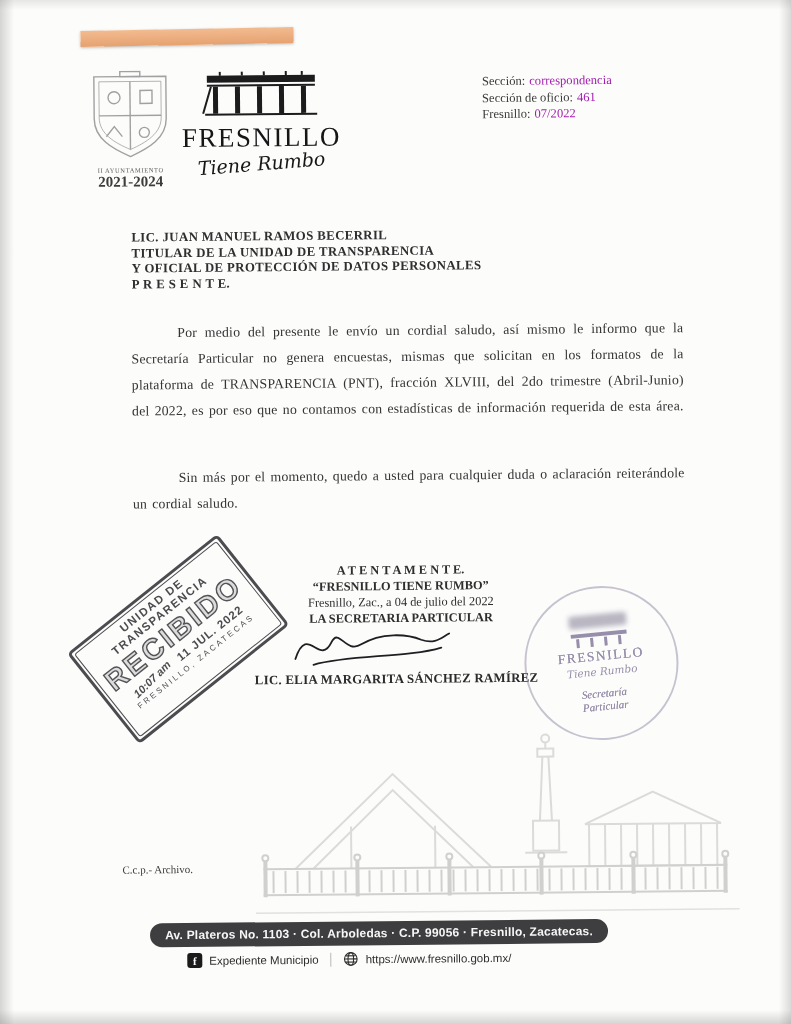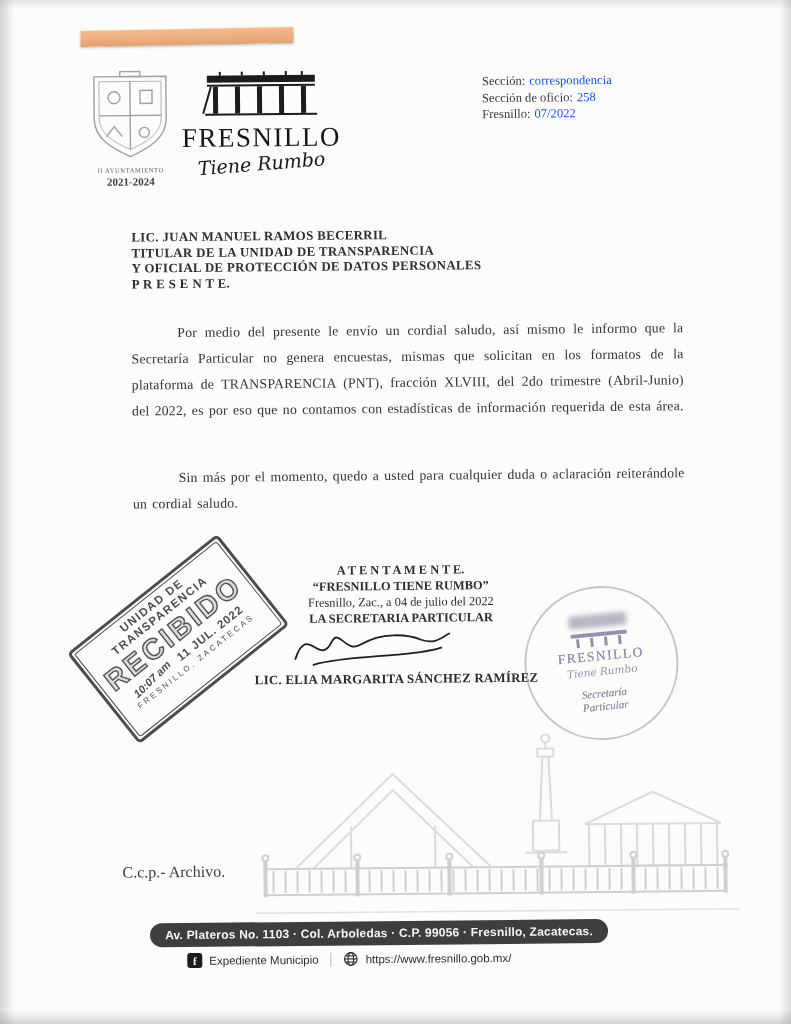--- a/index.html
+++ b/index.html
@@ -21,31 +21,31 @@
   
   .scan-tab {
     position:absolute; left:85px; top:27px; width:213px; height:16px;
     background:linear-gradient(180deg,#f2bb90,#e6a270);
     box-shadow:0 1px 3px rgba(0,0,0,.25); transform:rotate(-.5deg);
   }
 
   
   .emblem { position:absolute; left:88px; top:68px; width:92px; text-align:center; color:#4a4a4a; }
   .emblem .l1 { font-size:6.5px; line-height:8px; letter-spacing:.6px; color:#5a5a5a; }
-  .emblem .l2 { font-size:11px; line-height:14px; font-weight:bold; color:#3d3d3d; }
+  .emblem .l2 { font-size:15px; line-height:14px; font-weight:bold; color:#3d3d3d; }
 
   
   .logo { position:absolute; left:176px; top:70px; width:178px; text-align:center; color:#161616; }
   .logo .name { font-size:27px; letter-spacing:1.5px; line-height:28px; display:block; margin-top:2px; }
   .logo .tagline { font-family:"DejaVu Serif", serif; font-style:italic; font-size:19px; display:inline-block; transform:rotate(-4deg); margin-top:1px; }
 
   
   .meta { position:absolute; left:486px; top:74px; width:220px; font-size:12.6px; line-height:16.5px; }
   .meta .label { font-weight:normal; color:#3a3a3a; }
-  .meta .value { color:#1d4ed8; margin-left:4px;margin-top:20px; }
+  .meta .value { color:#a21caf; margin-left:4px;margin-top:20px; }
 
   
   .recipient { position:absolute; left:134px; top:228px; font-weight:bold; font-size:12.8px; line-height:15.6px; color:#2f2f2f; letter-spacing:.4px; }
   .recipient div { white-space:nowrap; }
 
   
   .para { position:absolute; left:133px; width:552px; font-size:13.8px; line-height:26px; color:#353535; text-align:justify; text-indent:46px; letter-spacing:.2px; word-spacing:1.5px; }
   .para.p1 { top:318px; }
   .para.p2 { top:463px; }
 
@@ -74,21 +74,21 @@
                  text-align:center; color:#867b9d; transform:rotate(-5deg); opacity:.85; }
   .rs-smudge { width:58px; height:13px; background:rgba(96,88,118,.5); border-radius:3px; filter:blur(2.5px); margin-bottom:3px; }
   .rs-name { font-size:13.5px; letter-spacing:1.5px; text-shadow:0 0 .6px currentColor; }
   .rs-tagline { font-family:"DejaVu Serif", serif; font-style:italic; font-size:10.5px; }
   .rs-office { font-size:11px; line-height:12.5px; font-style:italic; margin-top:9px; text-shadow:0 0 .6px currentColor; }
 
   
   .watermark { position:absolute; left:252px; top:730px; width:484px; height:204px; opacity:.33; }
 
   
-  .ccp { position:absolute; left:119px; top:861px; font-size:16px; color:#3e3e3e; }
+  .ccp { position:absolute; left:119px; top:861px; font-size:11px; color:#3e3e3e; }
   .addr-bar { position:absolute; left:146px; top:921px; width:458px; height:24px; background:#3e3e40; border-radius:12px;
               color:#f7f7f7; display:flex; align-items:center; justify-content:center;
               font-family:"Liberation Sans", sans-serif; font-weight:bold; font-size:12px; letter-spacing:.2px; }
   .social { position:absolute; left:183px; top:951px; display:flex; align-items:center; gap:7px;
             font-family:"Liberation Sans", sans-serif; font-size:11.5px; color:#2e2e2e; }
   .fb-icon { width:15px; height:15px; background:#1b1b1b; border-radius:3px; color:#fff;
              display:flex; align-items:center; justify-content:center; font-family:"Liberation Serif", serif; font-weight:bold; font-size:11px; }
   .divider { width:1px; height:14px; background:#b8b8b8; margin:0 5px; }
 </style>
 </head>
@@ -138,21 +138,21 @@
       </svg>
       <span class="name">FRESNILLO</span>
       <span class="tagline">Tiene Rumbo</span>
     </div>
 
     <div class="meta">
       <div>
         <span class="label">Sección:</span><span class="value">correspondencia</span>
       </div>
       <div>
-        <span class="label">Sección de oficio:</span><span class="value">258</span>
+        <span class="label">Sección de oficio:</span><span class="value">461</span>
       </div>
       <div>
         <span class="label">Fresnillo:</span><span class="value">07/2022</span>
       </div>
     </div>
 
     <div class="recipient">
       <div>LIC. JUAN MANUEL RAMOS BECERRIL</div>
       <div>TITULAR DE LA UNIDAD DE TRANSPARENCIA</div>
       <div>Y OFICIAL DE PROTECCIÓN DE DATOS PERSONALES</div>

